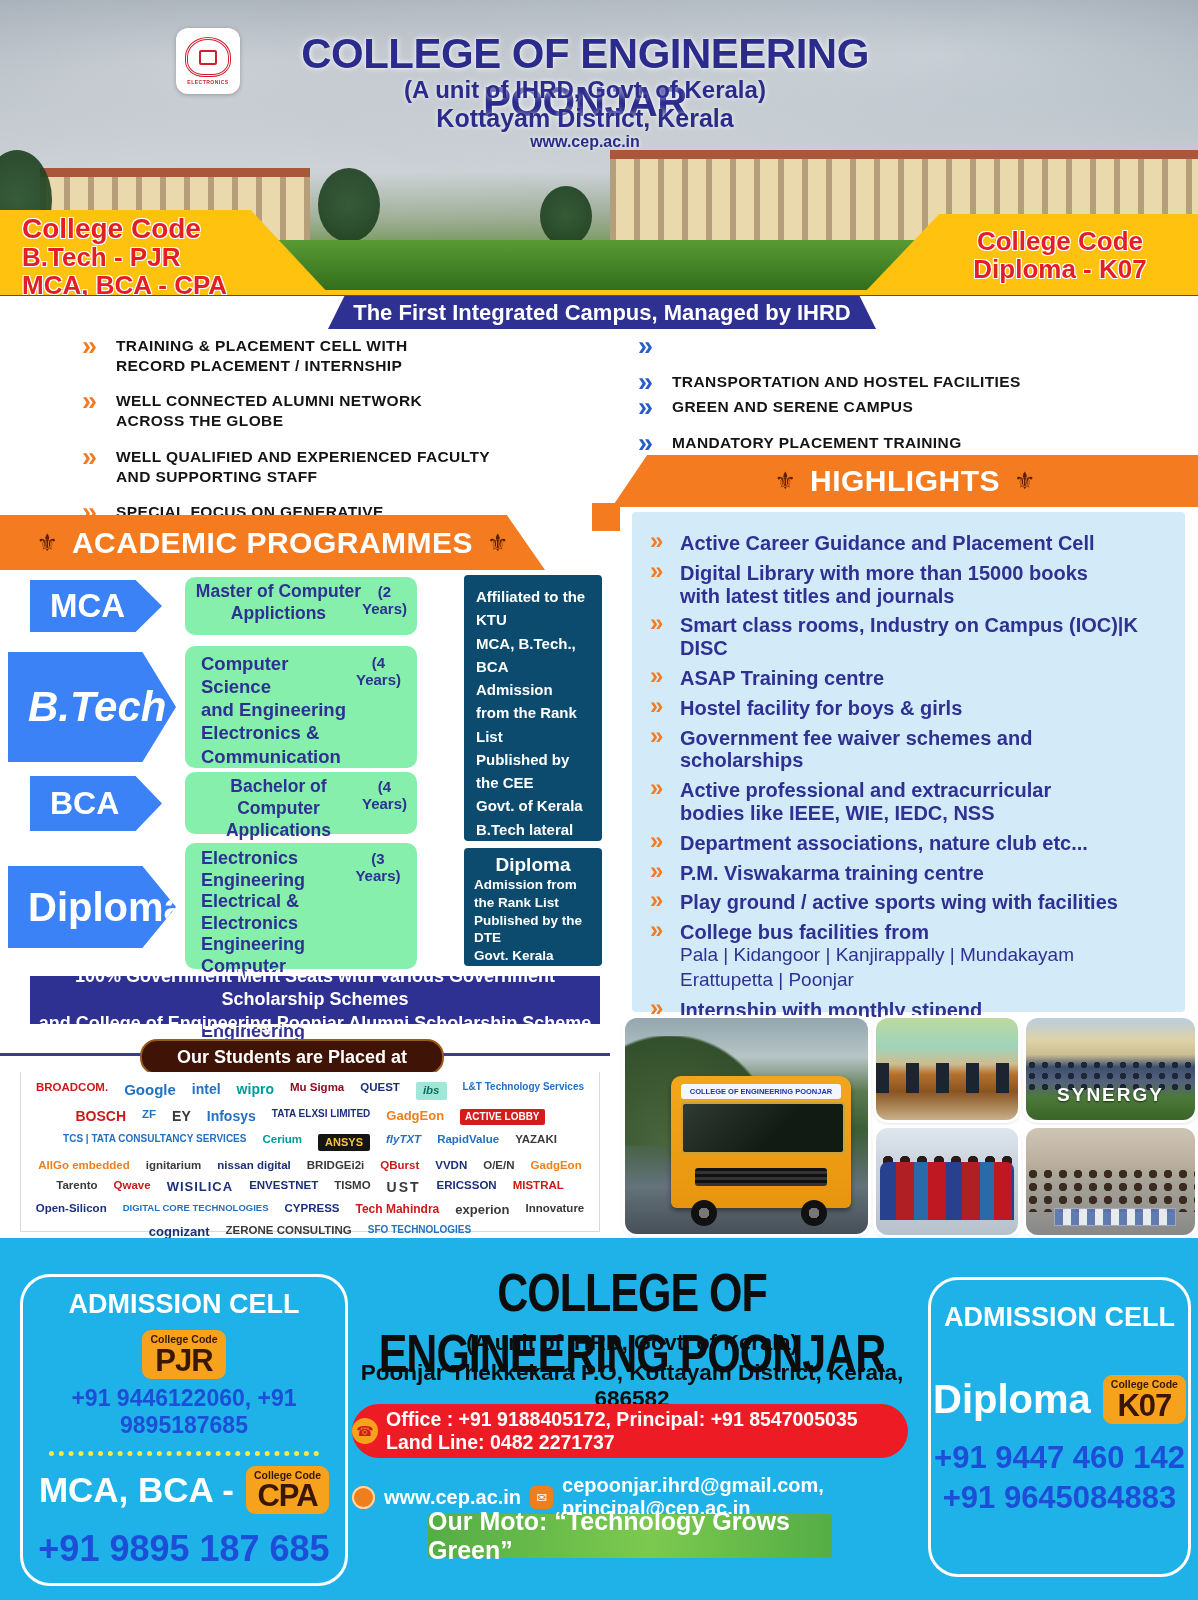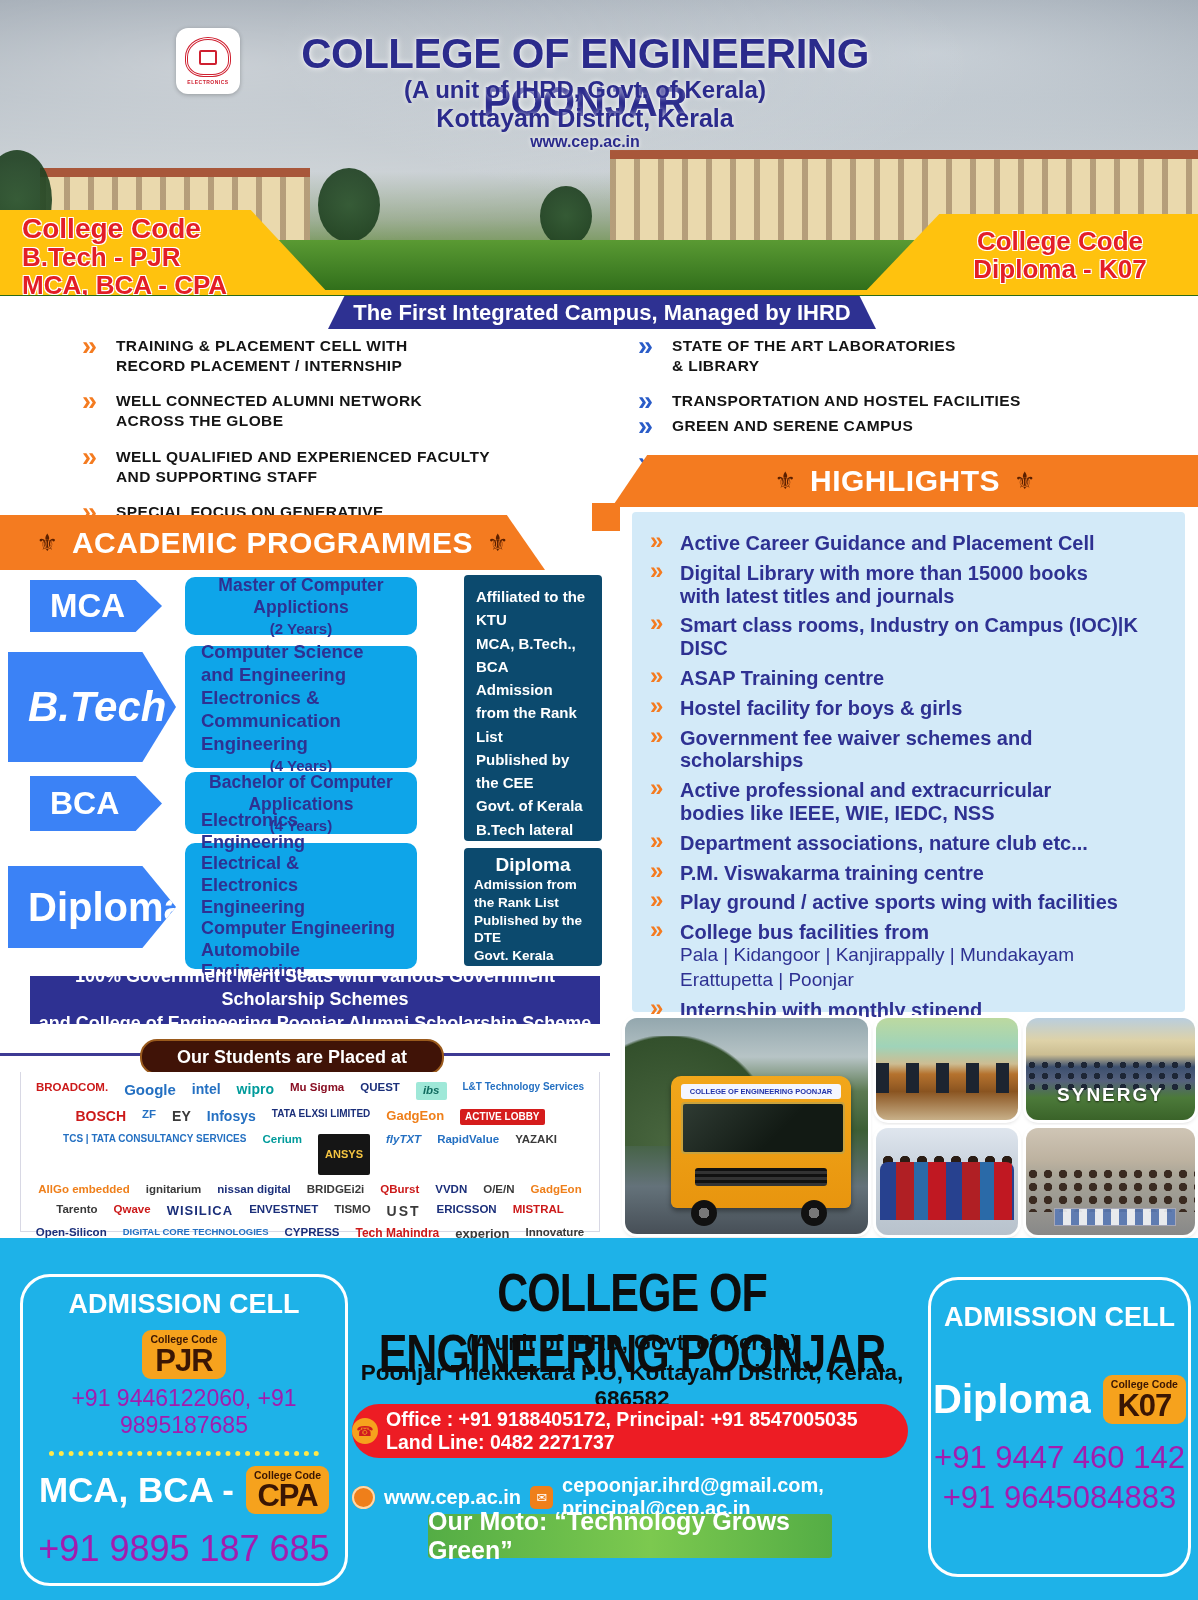--- a/index.html
+++ b/index.html
@@ -58,40 +58,40 @@
 
   
   .acad-banner{left:0;top:515px;width:545px;height:55px;background:#f47b20;
     clip-path:polygon(0 0,93% 0,100% 100%,0 100%);display:flex;align-items:center;justify-content:center;gap:14px;}
   .sec-title{color:#fff;font-weight:bold;font-size:30px;letter-spacing:.5px;}
   .flourish{color:#5b2000;font-size:24px;font-weight:bold;}
   .flip{display:inline-block;transform:scaleX(-1);}
   .osq{background:#f47b20;}
   .prog-label{background:#3b82f6;color:#fff;font-weight:bold;display:flex;align-items:center;
     clip-path:polygon(0 0,80% 0,100% 50%,80% 100%,0 100%);padding-left:20px;box-sizing:border-box;}
-  .ybox{background:#0ea5e9;border-radius:10px;color:#2e3192;font-weight:bold;box-sizing:border-box;
-    display:flex;flex-direction:column;justify-content:center;}
+  .ybox{background:#86efac;border-radius:10px;color:#2e3192;font-weight:bold;box-sizing:border-box;
+    display:flex;justify-content:flex-end;}
   .ybox .desc{font-size:18.5px;line-height:1.25;}
   .ybox .years{font-size:15px;text-align:center;margin-top:2px;}
   .rbox{background:#0c4a6e;color:#fff;font-weight:bold;border-radius:4px;box-sizing:border-box;padding:10px 12px;}
   .merit{left:30px;top:976px;width:570px;height:48px;background:#2e3192;color:#fff;font-weight:bold;
     font-size:18px;line-height:1.3;display:flex;align-items:center;justify-content:center;text-align:center;}
 
   
   .pline{left:0;top:1053px;width:610px;height:3px;background:#3d3a94;}
   .ppill{left:140px;top:1039px;width:300px;height:32px;background:#401307;border:2px solid #9a5a1c;border-radius:17px;
     color:#fff;font-weight:bold;font-size:18px;display:flex;align-items:center;justify-content:center;}
   .logobox{left:20px;top:1072px;width:580px;height:160px;background:#fff;border:1px solid #d8d8e4;border-top:none;
     box-sizing:border-box;display:flex;flex-wrap:wrap;align-items:flex-start;justify-content:center;
     gap:9px 16px;padding:10px 14px;}
   .lg{font-size:11.5px;font-weight:bold;white-space:nowrap;line-height:1;}
   .lg-red{color:#cc1a1a;} .lg-blue{color:#2470c2;} .lg-dblue{color:#1b2f7a;} .lg-teal{color:#009b9b;}
   .lg-orange{color:#ef7f1a;} .lg-dark{color:#3a3a3a;} .lg-maroon{color:#8a0f23;}
   .chip-red{background:#d51c1c;color:#fff;padding:3px 5px;border-radius:2px;font-size:10px;}
-  .chip-dark{background:#151515;color:#f5c542;padding:15px 7px;border-radius:2px;font-size:11px;}
+  .chip-dark{background:#151515;color:#f5c542;padding:3px 7px;border-radius:2px;font-size:11px;}
   .chip-mint{background:#9fe8d8;color:#0f6a5e;padding:3px 7px;border-radius:2px;font-style:italic;}
 
   
   .hl-banner{left:612px;top:455px;width:586px;height:52px;background:#f47b20;
     clip-path:polygon(6% 0,100% 0,100% 100%,0 100%);display:flex;align-items:center;justify-content:center;gap:14px;}
   .hlbox{left:632px;top:512px;width:553px;height:500px;background:#d3eaf8;border-radius:4px;
     box-sizing:border-box;padding:20px 16px 12px 18px;}
   .hitem{display:flex;align-items:flex-start;margin-bottom:7px;}
   .hitem .chev{font-size:24px;width:30px;flex:0 0 30px;}
   .htext{font-size:20px;font-weight:bold;color:#2e3192;line-height:1.14;}
@@ -141,21 +141,21 @@
   .footer{left:0;top:1238px;width:1198px;height:362px;background:#1eb2e8;}
   .fbox{border:3px solid #fff;border-radius:30px;box-sizing:border-box;text-align:center;color:#fff;}
   .fbox-l{left:20px;top:1274px;width:328px;height:312px;padding-top:12px;}
   .fbox-r{left:928px;top:1277px;width:263px;height:300px;padding-top:22px;}
   .adm-title{font-size:27px;font-weight:bold;color:#fff;}
   .prog-row{display:flex;align-items:center;justify-content:center;gap:12px;margin-top:10px;}
   .bigprog{font-weight:bold;color:#fff;}
   .badge{background:#f6a21d;border-radius:9px;padding:4px 8px 3px;display:flex;flex-direction:column;align-items:center;line-height:1;}
   .badge-top{font-size:10.5px;font-weight:bold;color:#3a1604;}
   .badge-code{font-size:31px;font-weight:900;color:#3a1604;letter-spacing:-1px;}
-  .fphone{font-weight:normal;color:#a21caf;}
+  .fphone{font-weight:bold;color:#1d4ed8;}
   .dots{width:84%;margin:12px auto 4px;border-top:5px dotted #ffe84a;}
   .fc-title{left:352px;top:1262px;width:560px;text-align:center;color:#0d0d0d;font-weight:bold;font-size:43px;
     letter-spacing:-1px;transform:scaleY(1.25);transform-origin:top center;}
   .fc-sub1{left:352px;top:1330px;width:560px;text-align:center;color:#0d0d0d;font-weight:bold;font-size:22px;}
   .fc-sub2{left:352px;top:1360px;width:560px;text-align:center;color:#0d0d0d;font-weight:bold;font-size:22.5px;}
   .redpill{left:352px;top:1404px;width:556px;height:54px;background:#ed1c24;border-radius:27px;
     display:flex;align-items:center;justify-content:center;gap:8px;color:#fff;font-weight:bold;font-size:19.5px;}
   .cicon{width:26px;height:26px;border-radius:50%;background:#f6a21d;display:flex;align-items:center;justify-content:center;
     font-size:14px;color:#d01a20;flex:0 0 26px;}
   .webline{left:352px;top:1474px;width:556px;display:flex;align-items:center;justify-content:center;gap:9px;
@@ -224,22 +224,20 @@
       </div>
     <div class="feat">
         <span class="chev o">»</span>
         <div class="ftext pre">SPECIAL FOCUS ON GENERATIVE
 AI IN EDUCATION</div>
       </div>
   </div>
   <div class="abs feats-r">
     <div class="feat">
         <span class="chev b">»</span>
-        <div class="ftext pre">STATE OF THE ART LABORATORIES
-&amp; LIBRARY</div>
       </div>
     <div class="feat tight">
         <span class="chev b">»</span>
         <div class="ftext pre">TRANSPORTATION AND HOSTEL FACILITIES</div>
       </div>
     <div class="feat">
         <span class="chev b">»</span>
         <div class="ftext pre">GREEN AND SERENE CAMPUS</div>
       </div>
     <div class="feat">

